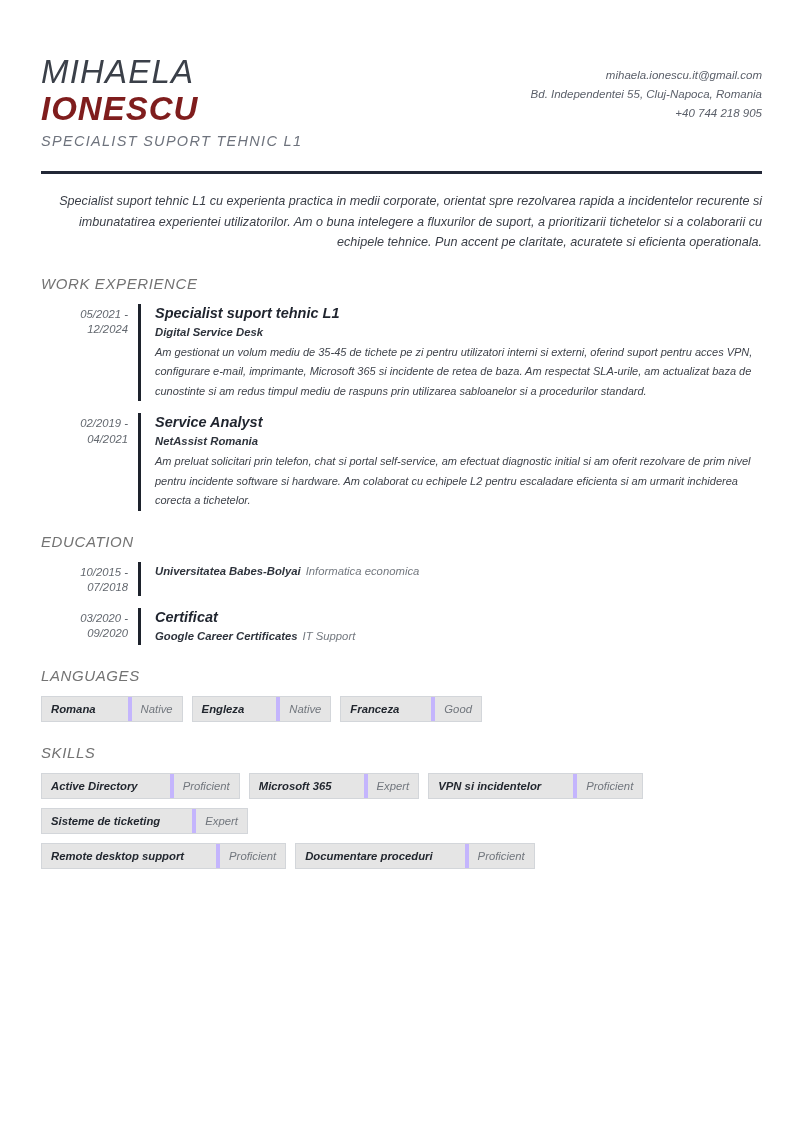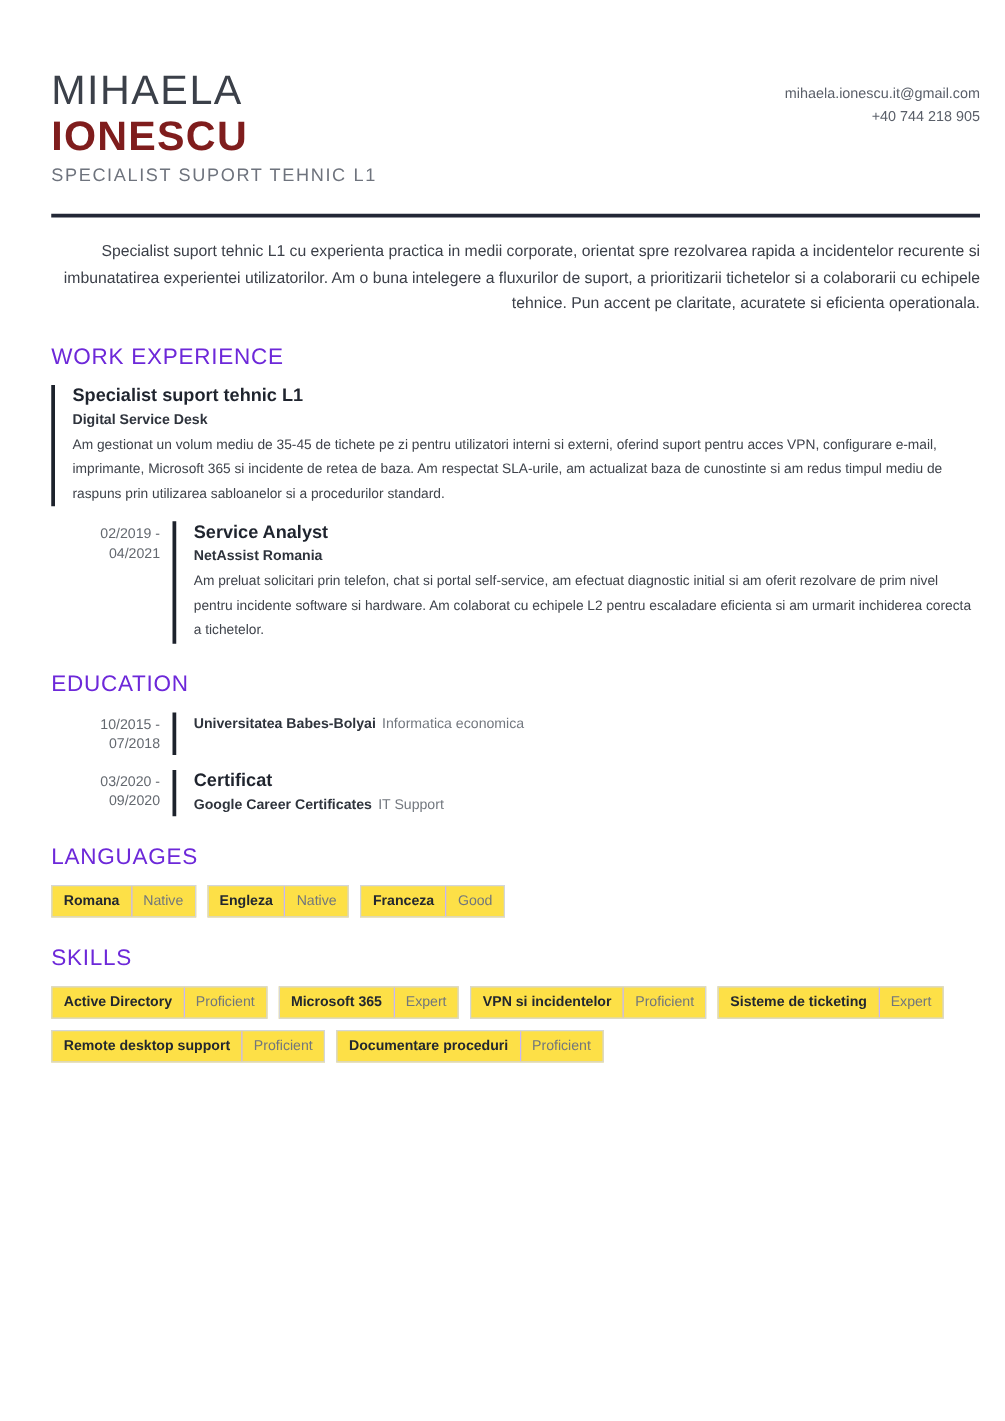--- a/index.html
+++ b/index.html
@@ -12,22 +12,23 @@
     height: 1137px;
     font-family: "Liberation Sans", sans-serif;
     color: #2b2f3a;
     -webkit-font-smoothing: antialiased;
   }
   .page {
     width: 804px;
     height: 1137px;
     background: #ffffff;
     box-sizing: border-box;
-    padding: 52px 20px 0 41px;
+    padding: 52px 42px 0 41px;
     position: relative;
+    font-style: italic;
   }
 
   
   .header {
     display: flex;
     align-items: flex-start;
     justify-content: space-between;
   }
   .name-block { padding-top: 2px; }
   .first-name {
@@ -72,24 +73,24 @@
     margin-top: 17px;
     font-size: 12.6px;
     line-height: 20.5px;
     color: #3c4049;
     text-align: right;
   }
 
   
   .section { margin-top: 22px; }
   .section-title {
-    font-size: 18px;
+    font-size: 15px;
     letter-spacing: 0.6px;
     font-weight: 400;
-    color: #6d28d9;
+    color: #737373;
     margin-bottom: 12px;
   }
 
   .entry {
     display: flex;
     align-items: stretch;
     margin-bottom: 12px;
   }
   .entry:last-child { margin-bottom: 0; }
   .entry-dates {
@@ -140,70 +141,76 @@
     display: flex;
     flex-wrap: wrap;
     gap: 9px;
   }
   .chip {
     display: inline-flex;
     align-items: stretch;
     border: 1px solid #d3d6da;
     border-radius: 0;
     overflow: hidden;
-    background: #fde047;
+    background: #e5e5e5;
     height: 24px;
+    gap: 23px;
   }
   .chip-name {
     display: flex;
     align-items: center;
     padding: 0 9px;
     font-size: 11.3px;
     font-weight: 700;
     color: #22272f;
     white-space: nowrap;
   }
   .chip-level {
     display: flex;
     align-items: center;
     padding: 0 9px;
     font-size: 11.3px;
     font-weight: 400;
     color: #71767d;
-    border-left: 1px solid #c4b5fd;
+    border-left: 4px solid #c4b5fd;
     white-space: nowrap;
   }
   .skills-row { margin-bottom: 9px; }
   .skills-row:last-child { margin-bottom: 0; }
 </style>
 </head>
 <body>
 
 <div class="page">
 
   <div class="header">
     <div class="name-block">
       <div class="first-name">MIHAELA</div>
       <div class="last-name">IONESCU</div>
       <div class="job-title">SPECIALIST SUPORT TEHNIC L1</div>
     </div>
     <div class="contact-block">
       <div class="contact-line">mihaela.ionescu.it@gmail.com</div>
+      <div class="contact-line">Bd. Independentei 55, Cluj-Napoca, Romania</div>
       <div class="contact-line">+40 744 218 905</div>
     </div>
   </div>
 
   <div class="divider"></div>
 
   <div class="summary">Specialist suport tehnic L1 cu experienta practica in medii corporate, orientat spre rezolvarea rapida a incidentelor recurente si imbunatatirea experientei utilizatorilor. Am o buna intelegere a fluxurilor de suport, a prioritizarii tichetelor si a colaborarii cu echipele tehnice. Pun accent pe claritate, acuratete si eficienta operationala.</div>
 
   <div class="section">
     <div class="section-title">WORK EXPERIENCE</div>
 
     <div class="entry">
+      <div class="entry-dates">
+        <div>05/2021 -</div>
+        <div>12/2024</div>
+      </div>
       <div class="entry-bar"></div>
       <div class="entry-body">
         <div class="entry-title">Specialist suport tehnic L1</div>
         <div class="entry-sub">Digital Service Desk</div>
         <div class="entry-desc">Am gestionat un volum mediu de 35-45 de tichete pe zi pentru utilizatori interni si externi, oferind suport pentru acces VPN, configurare e-mail, imprimante, Microsoft 365 si incidente de retea de baza. Am respectat SLA-urile, am actualizat baza de cunostinte si am redus timpul mediu de raspuns prin utilizarea sabloanelor si a procedurilor standard.</div>
       </div>
     </div>
 
     <div class="entry">
       <div class="entry-dates">

